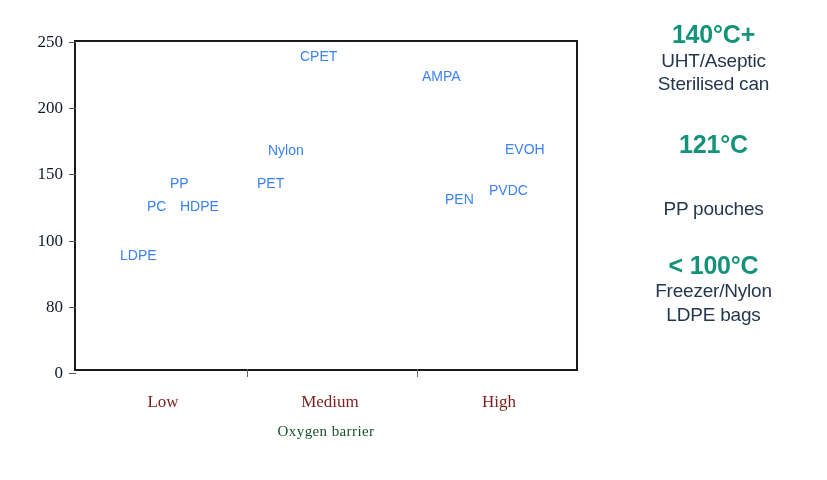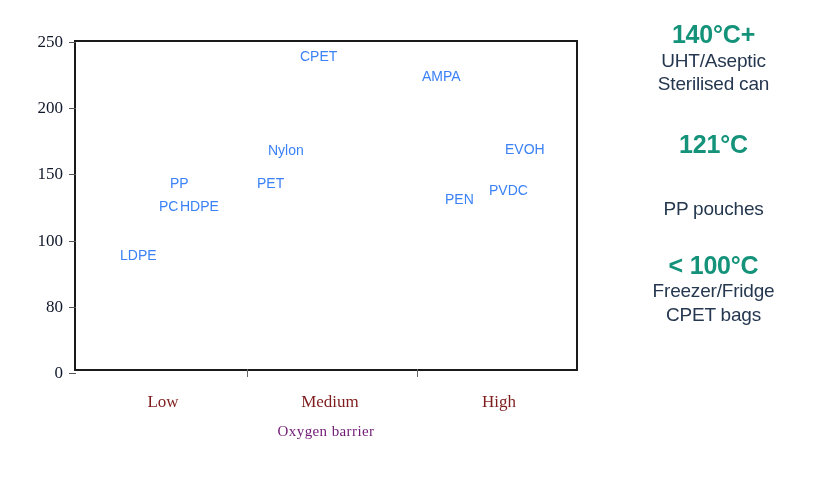--- a/index.html
+++ b/index.html
@@ -73,21 +73,21 @@
     white-space: nowrap;
   }
 
   #x-axis-title {
     position: absolute;
     left: 326px;
     top: 423px;
     transform: translateX(-50%);
     font-family: "Liberation Serif", serif;
     font-size: 15px;
-    color: #701a75;
+    color: #14532d;
     white-space: nowrap;
     letter-spacing: 0.4px;
   }
 
   #y-axis-title {
     position: absolute;
     left: -8px;
     top: 150px;
     width: 200px;
     transform: rotate(-90deg);
@@ -165,21 +165,21 @@
       <span class="y-tick-label">80</span>
     </div>
     <div class="y-tick" style="top:331px;">
       <span class="y-tick-label">0</span>
     </div>
 
     <div class="x-tick" style="left:171px;"></div>
     <div class="x-tick" style="left:341px;"></div>
 
     <div class="point-label" style="left:44px;  top:206px;">LDPE</div>
-    <div class="point-label" style="left:83px;  top:157px;">PC</div>
+    <div class="point-label" style="left:71px;  top:157px;">PC</div>
     <div class="point-label" style="left:94px;  top:134px;">PP</div>
     <div class="point-label" style="left:104px; top:157px;">HDPE</div>
     <div class="point-label" style="left:181px; top:134px;">PET</div>
     <div class="point-label" style="left:192px; top:101px;">Nylon</div>
     <div class="point-label" style="left:224px; top:7px;">CPET</div>
     <div class="point-label" style="left:346px; top:27px;">AMPA</div>
     <div class="point-label" style="left:369px; top:150px;">PEN</div>
     <div class="point-label" style="left:413px; top:117px;margin-top:24px;">PVDC</div>
     <div class="point-label" style="left:429px; top:100px;">EVOH</div>
   </div>
@@ -208,16 +208,16 @@
   <div class="gap-b"></div>
 
   <div class="note-group">
     <div class="note-line">PP pouches</div>
   </div>
 
   <div class="gap-c"></div>
 
   <div class="note-group">
     <div class="note-heading">&lt; 100°C</div>
-    <div class="note-line">Freezer/Fridge</div>
-    <div class="note-line">CPET bags</div>
+    <div class="note-line">Freezer/Nylon</div>
+    <div class="note-line">LDPE bags</div>
   </div>
 </div>
 
 </body></html>

